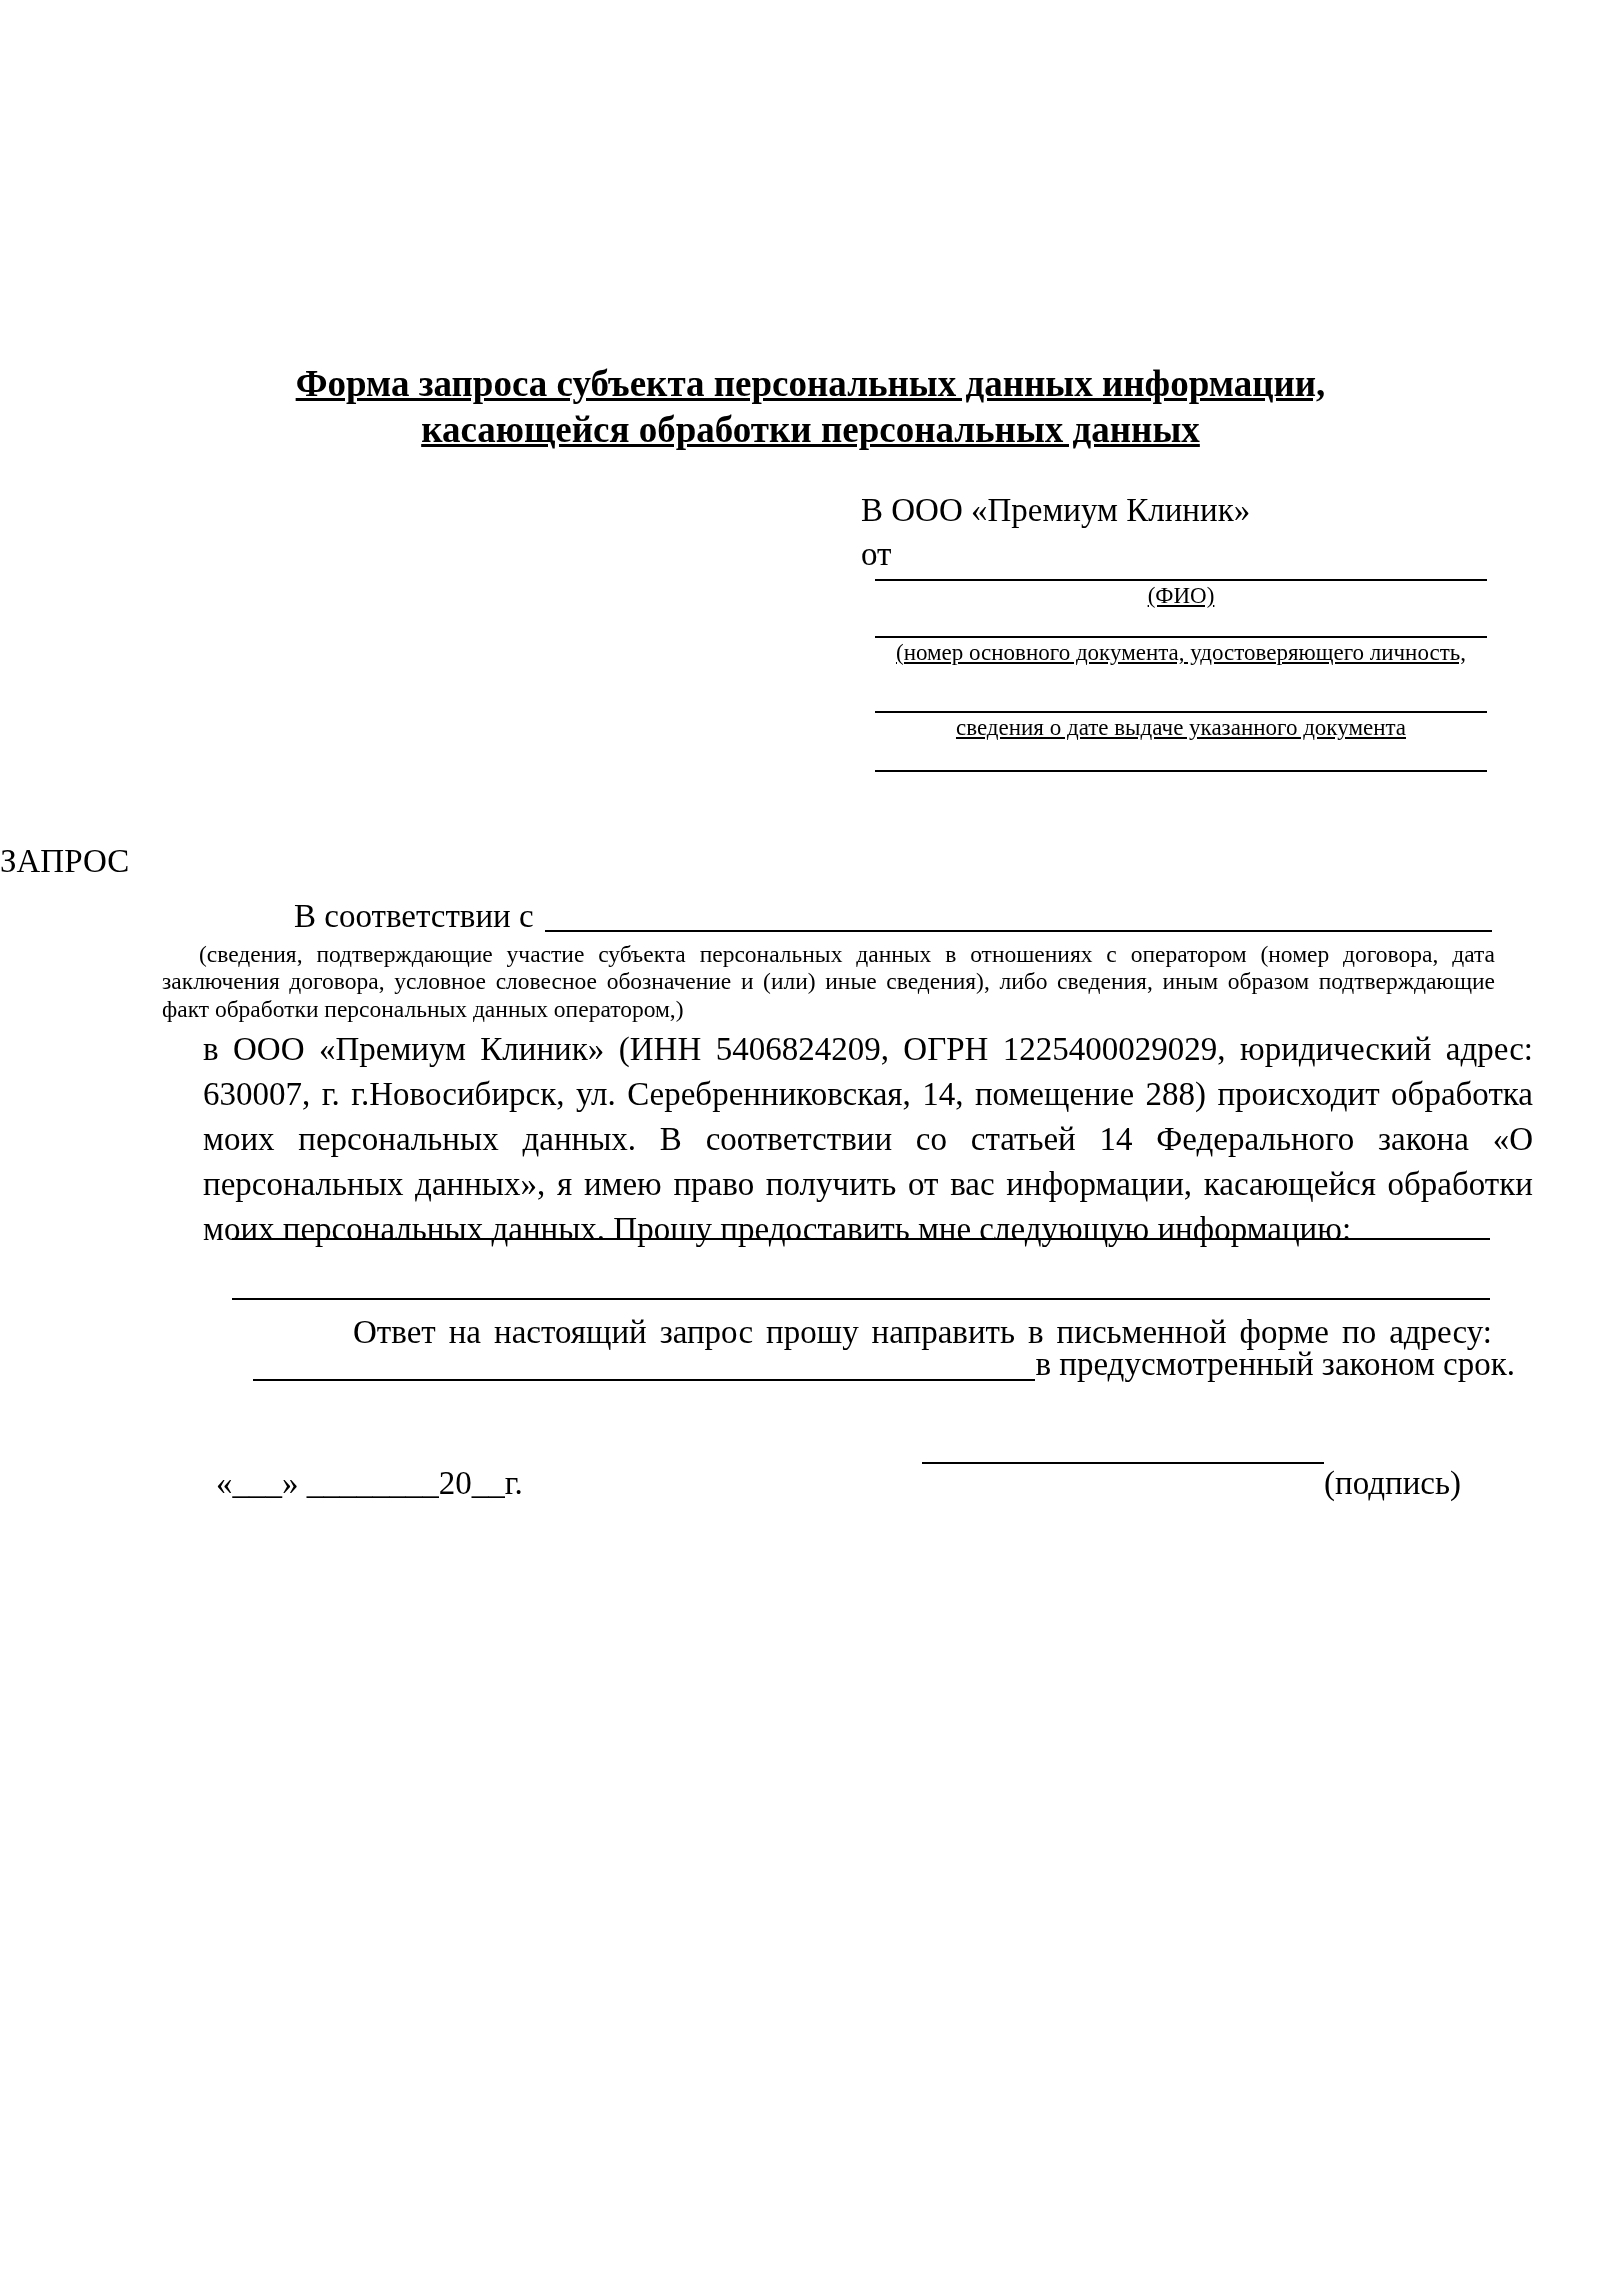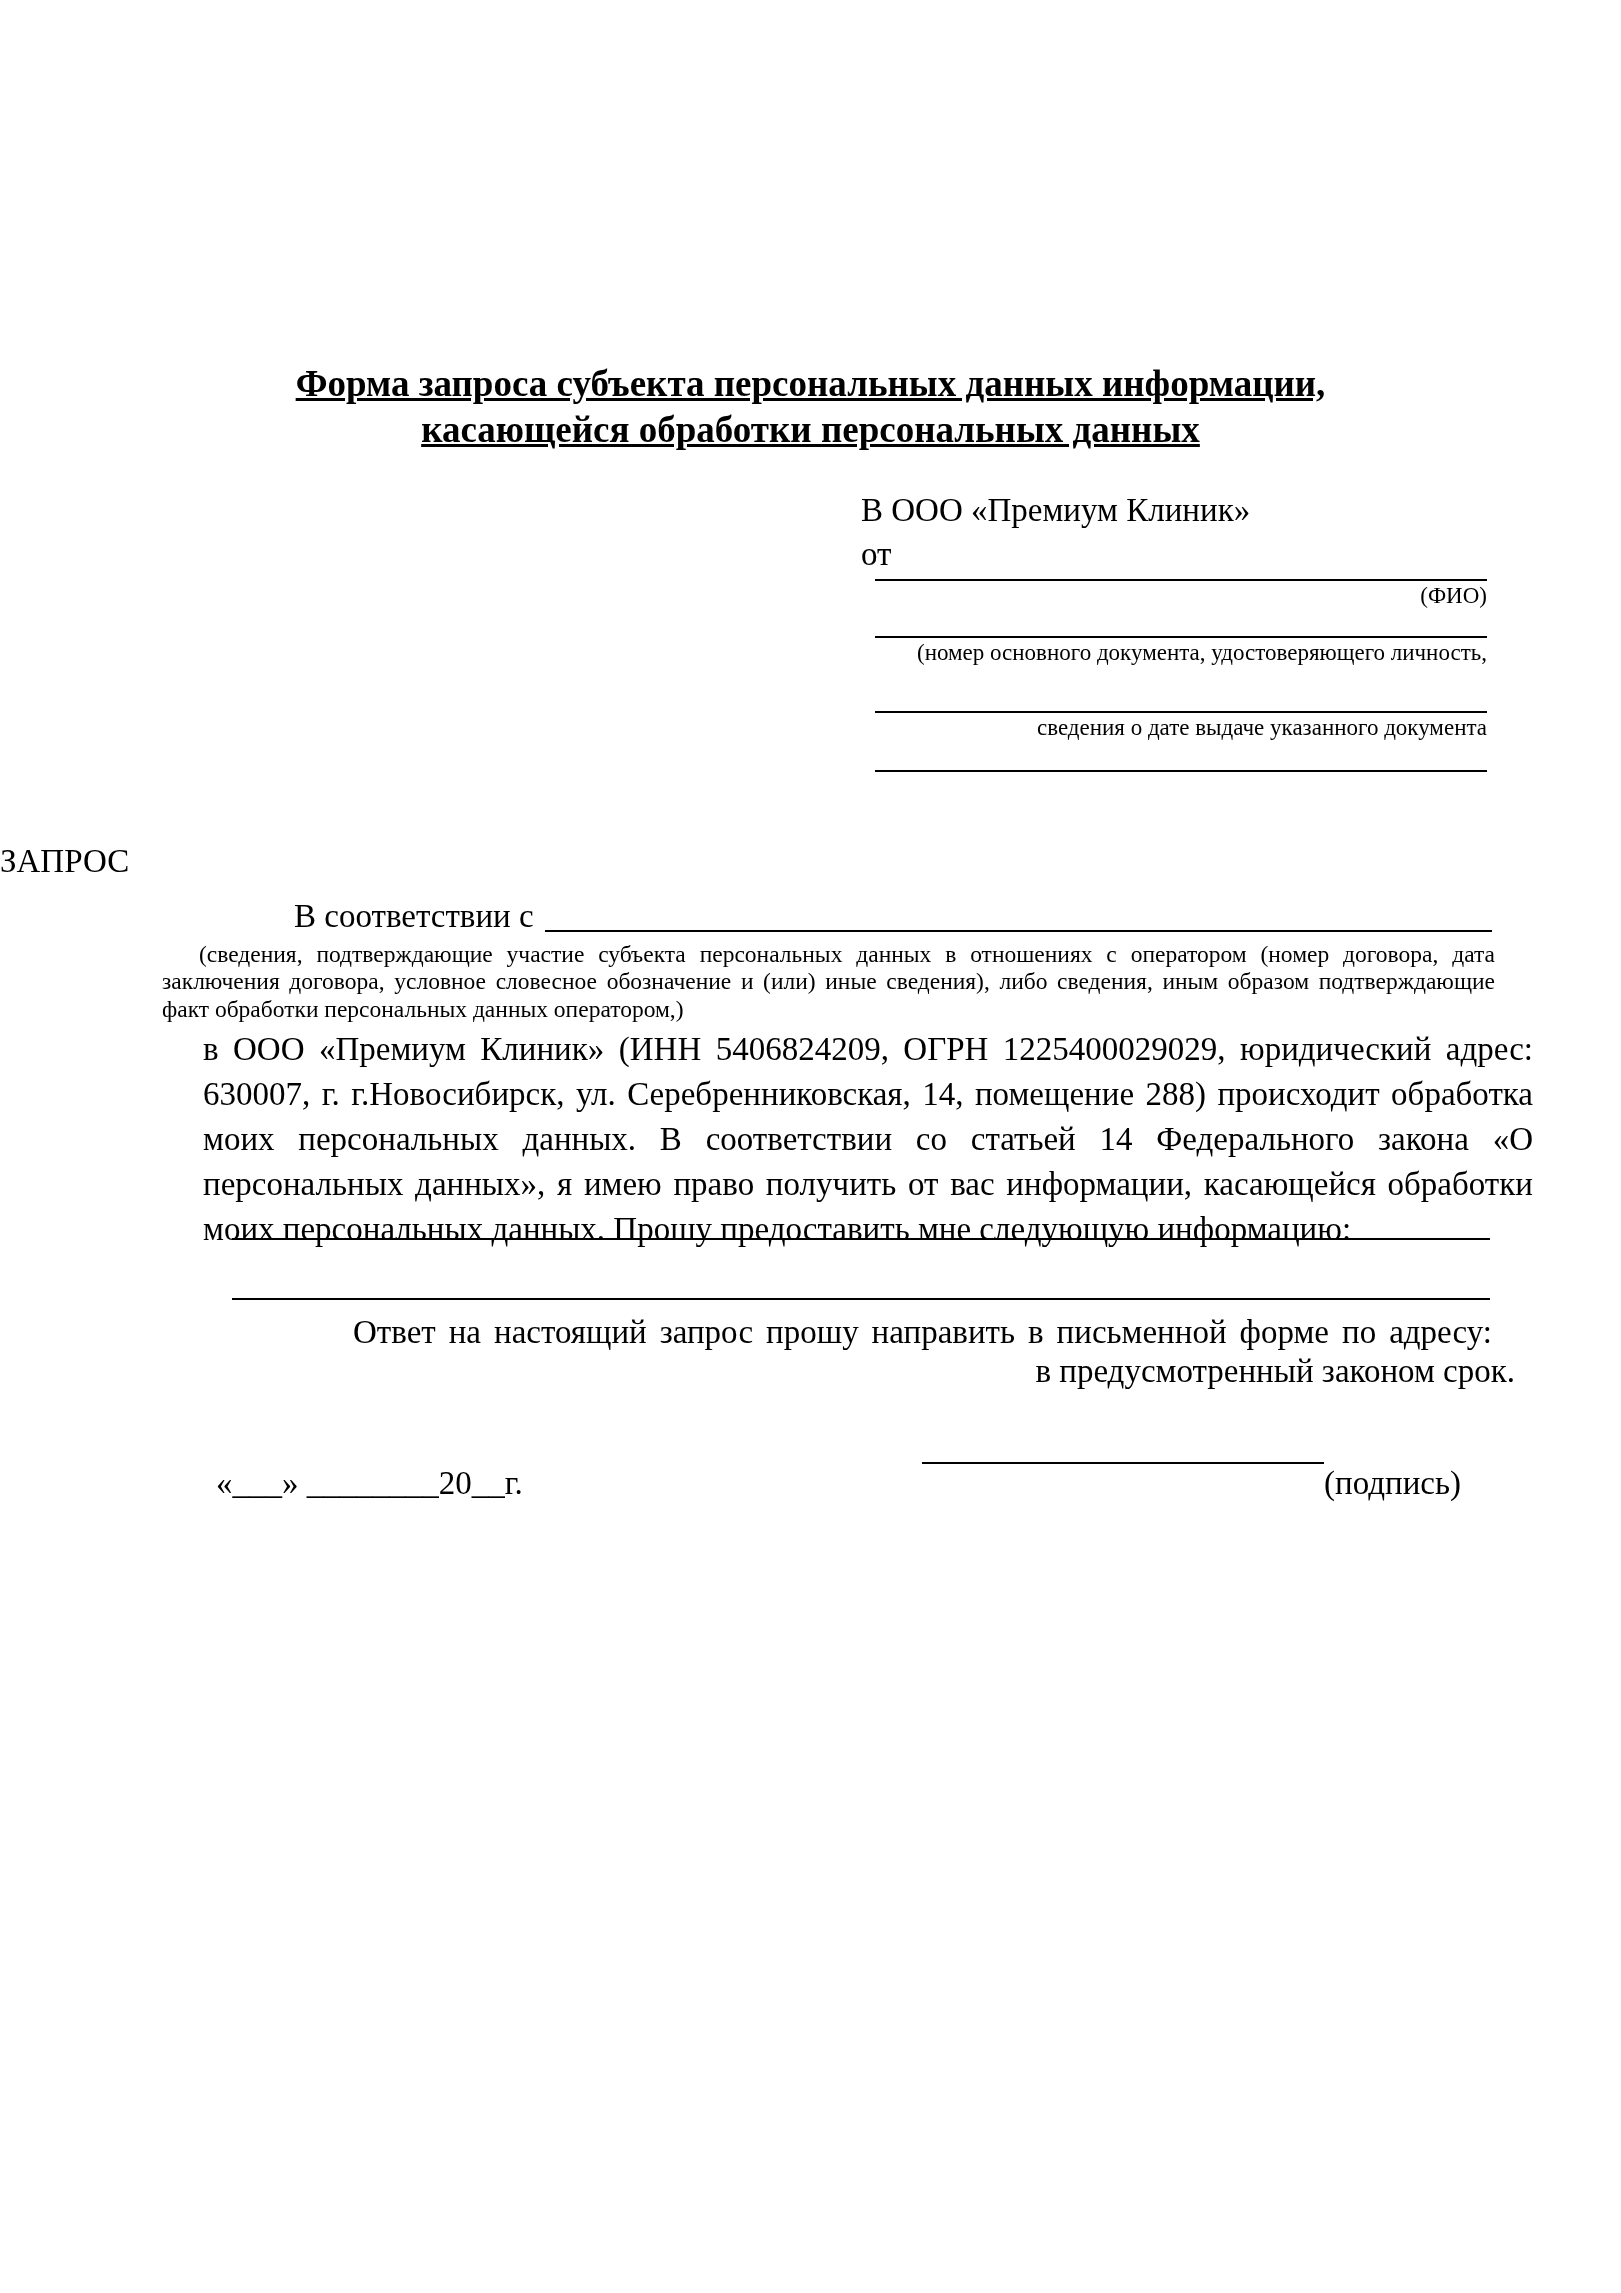--- a/index.html
+++ b/index.html
@@ -36,21 +36,21 @@
 
   .fields {
     left: 875px; top: 547px; width: 612px;
     font-size: 23px;
   }
   .field .fline { border-bottom: 2.9px solid #000; }
   .field.f1 .fline { height: 32px; }
   .field.f2 .fline { height: 25.5px; }
   .field.f3 .fline { height: 44px; }
   .field.f4 .fline { height: 28px; }
-  .field .fcaption { text-align: right; line-height: 29px; white-space: nowrap; }
+  .field .fcaption { text-align: center; line-height: 29px; white-space: nowrap; text-decoration: underline; }
 
   .zapros {
     left: 0; top: 843px; width: 1422px;
     text-align: left;
     font-size: 33px;
   }
 
   .intro {
     left: 162px; top: 896px; width: 1330px;
     display: flex; align-items: flex-start;
@@ -80,21 +80,21 @@
     left: 162px; top: 1311px; width: 1330px;
     font-size: 33px; line-height: 43px;
     text-align: justify; text-align-last: justify;
     text-indent: 191px;
   }
 
   .address-row {
     left: 162px; top: 1343px; width: 1353px;
     display: flex; align-items: flex-end;
     padding-left: 91px; box-sizing: border-box;
-    font-size: 33px; line-height: 43px; flex-direction: column;
+    font-size: 33px; line-height: 43px;
   }
   .address-suffix { white-space: nowrap; }
 
   .sign-row {
     left: 216px; top: 1462px; width: 1245px;
     display: flex; justify-content: space-between; align-items: flex-end;
     font-size: 33px; line-height: 43px;
   }
   .sig-group { display: inline-flex; }
   .sig-line {

